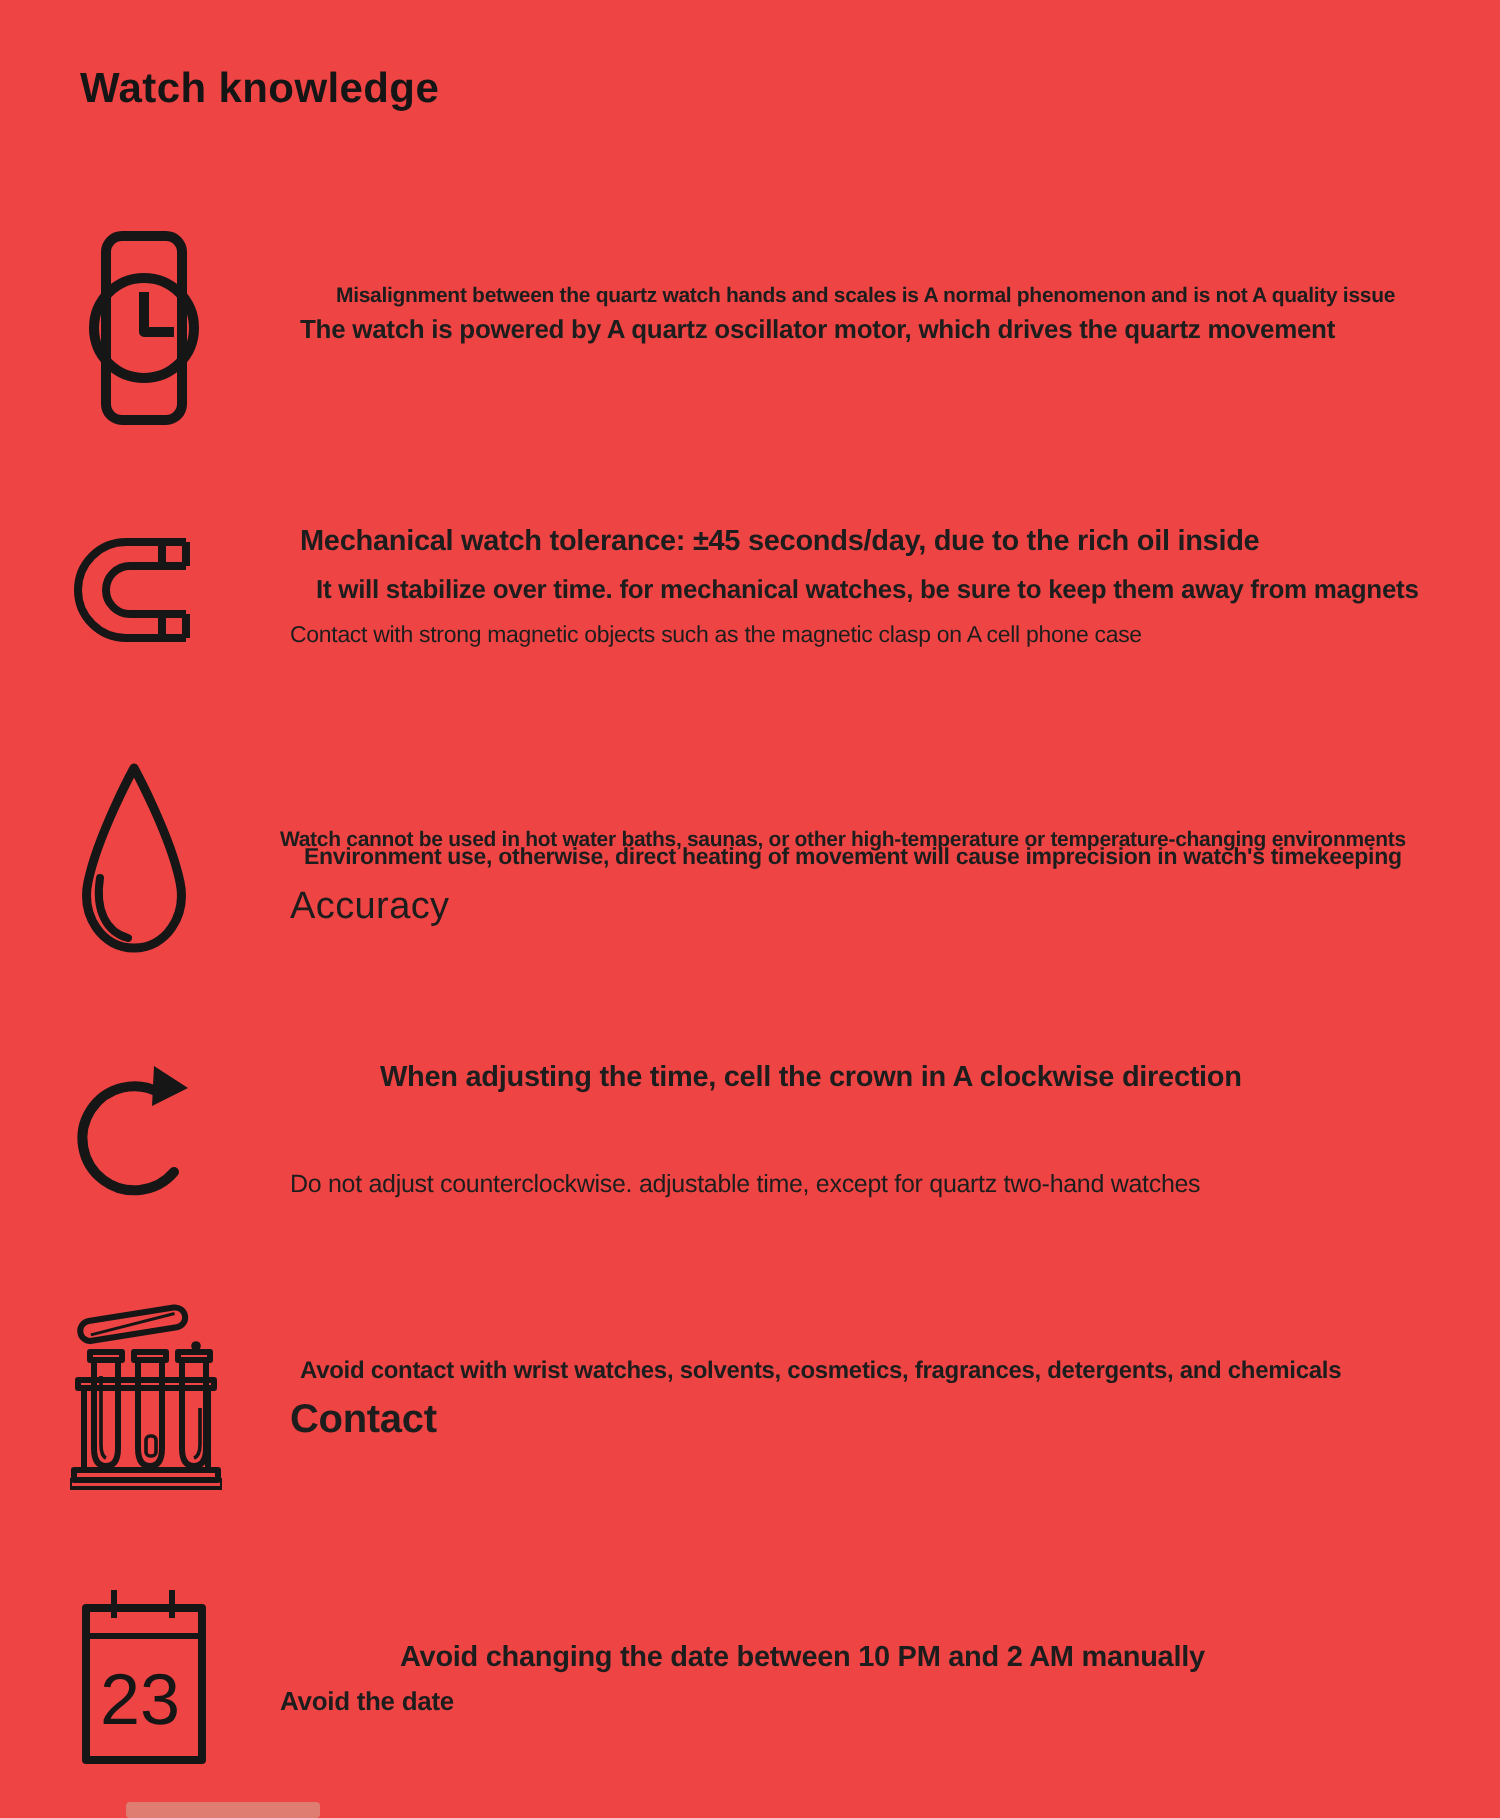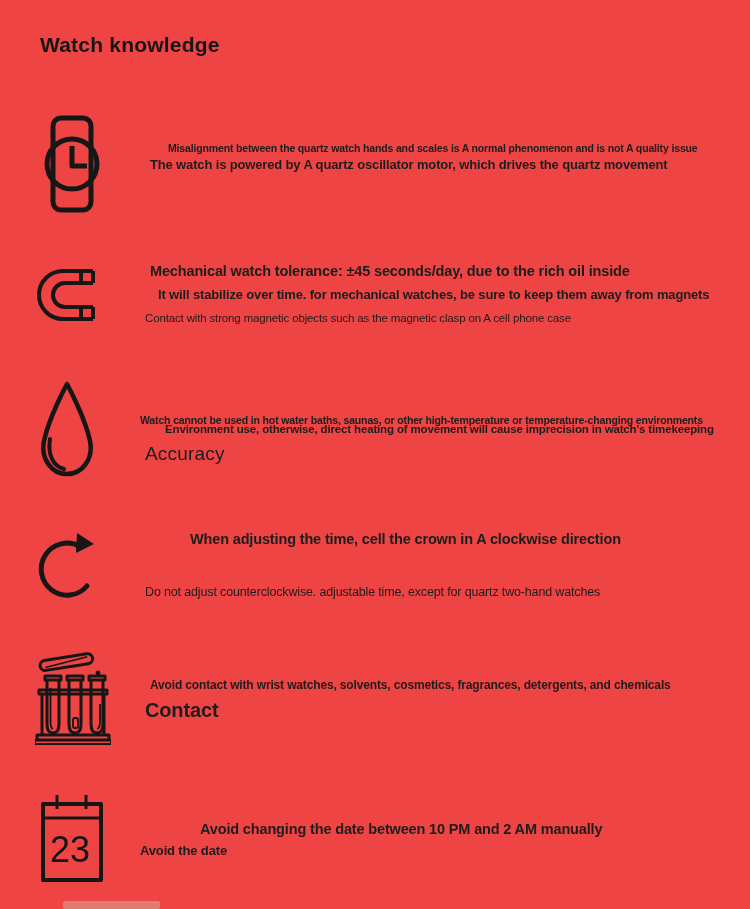--- a/index.html
+++ b/index.html
@@ -55,21 +55,21 @@
   <p class="line" style="left:145px;top:312px;font-size:11.5px;font-weight:400;">Contact with strong magnetic objects such as the magnetic clasp on A cell phone case</p>
   <p class="line" style="left:158px;top:288px;font-size:13px;font-weight:700;">It will stabilize over time. for mechanical watches, be sure to keep them away from magnets</p>
 
   <div class="icon" style="left:40px;top:379px;">
     <svg width="54" height="100" viewBox="0 0 54 100">
       <path class="st" d="M27 5 C27 5 45 38 50 62 C53.5 79 43 95 27 95 C11 95 0.5 79 4 62 C9 38 27 5 27 5 Z" stroke-width="4.5"></path>
       <path class="st" d="M10 60 C7.5 76 13 87 24 90" stroke-width="4" stroke-linecap="round"></path>
     </svg>
   </div>
   <p class="line" style="left:140px;top:400px;font-size:10.5px;font-weight:700;margin-top:14px;">Watch cannot be used in hot water baths, saunas, or other high-temperature or temperature-changing environments</p>
-  <p class="line" style="left:152px;top:423px;font-size:11.5px;font-weight:700;margin-left:13px;">Environment use, otherwise, direct heating of movement will cause imprecision in watch's timekeeping</p>
+  <p class="line" style="left:152px;top:423px;font-size:11.5px;font-weight:700;">Environment use, otherwise, direct heating of movement will cause imprecision in watch's timekeeping</p>
   <p class="line" style="left:145px;top:443px;font-size:19px;font-weight:400;letter-spacing:.2px;">Accuracy</p>
 
   <div class="icon" style="left:37px;top:527px;">
     <svg width="62" height="76" viewBox="0 0 62 76">
       <path class="st" d="M43 19.5 A26 26 0 1 0 50 59" stroke-width="5" stroke-linecap="round"></path>
       <path d="M40 6 L57 17 L39 26 Z" fill="#161616"></path>
     </svg>
   </div>
   <p class="line" style="left:190px;top:531px;font-size:14.5px;font-weight:700;">When adjusting the time, cell the crown in A clockwise direction</p>
   <p class="line" style="left:145px;top:585px;font-size:12.5px;font-weight:400;">Do not adjust counterclockwise. adjustable time, except for quartz two-hand watches</p>

